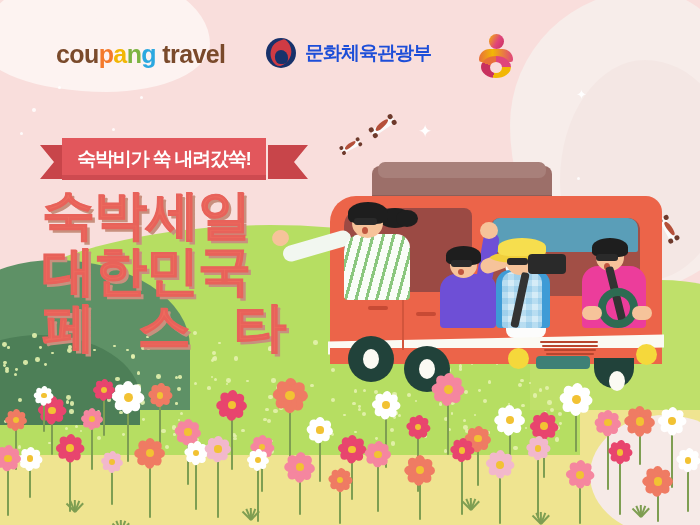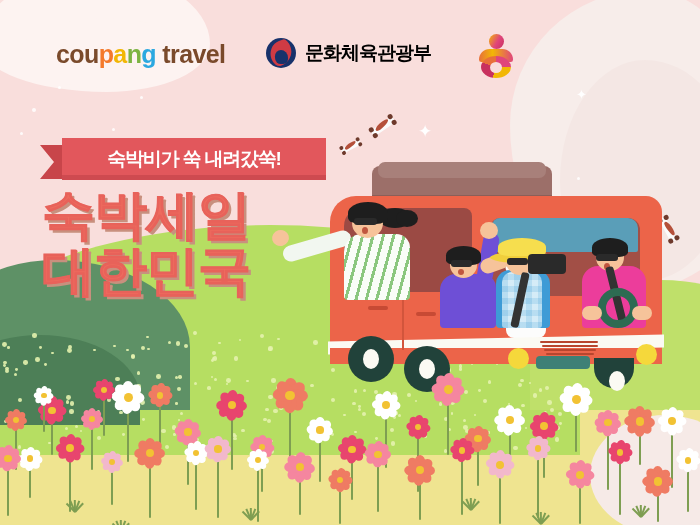--- a/index.html
+++ b/index.html
@@ -88,21 +88,21 @@
   .taegeuk::before {
     content:""; position:absolute; left:4px; top:3px; width:22px; height:24px;
     background:#CF3B44;
     border-radius:60% 20% 70% 30% / 60% 40% 60% 40%;
     transform:rotate(-20deg);
   }
   .taegeuk::after {
     content:""; position:absolute; left:9px; top:12px; width:13px; height:14px;
     background:#18326B; border-radius:50% 60% 40% 50%;
   }
-  .logo-mcst-text { font-size:19px; color:#000000; font-weight:bold; letter-spacing:-1px; }
+  .logo-mcst-text { font-size:19px; color:#1d4ed8; font-weight:bold; letter-spacing:-1px; }
 
   .logo-kto { position:absolute; left:478px; top:-4px; display:flex; align-items:center; gap:8px; }
   .kto-mark { position:relative; width:36px; height:44px; }
   .kto-head { position:absolute; left:11px; top:0px; width:15px; height:15px; border-radius:50%;
               background:linear-gradient(120deg,#F2B705 0%,#E0457B 55%,#C8315F 100%); }
   .kto-arms { position:absolute; left:1px; top:15px; width:34px; height:13px; border-radius:18px 18px 4px 4px;
               background:linear-gradient(90deg,#E8703A 0%,#F2B705 40%,#E0457B 100%); }
   .kto-body { position:absolute; left:3px; top:22px; width:30px; height:22px; border-radius:50%;
               background:conic-gradient(#E0457B 0 25%, #F2B705 0 55%, #C8315F 0 80%, #E8703A 0 100%); }
   .kto-body::after { content:""; position:absolute; left:9px; top:6px; width:12px; height:11px; border-radius:50%; background:#F9DEDC; }
@@ -113,21 +113,21 @@
     position:absolute; left:130px; top:108px; font-size:27px; font-weight:bold;
     color:#6B4226; letter-spacing:1px;
   }
   .ribbon { position:absolute; left:40px; top:138px; width:268px; height:42px; }
   .ribbon-tail-l, .ribbon-tail-r {
     position:absolute; top:7px; width:40px; height:34px; background:#C8454A;
   }
   .ribbon-tail-l { left:0; clip-path:polygon(0 0,100% 0,100% 100%,0 100%,14px 50%); }
   .ribbon-tail-r { right:0; clip-path:polygon(0 0,100% 0,calc(100% - 14px) 50%,100% 100%,0 100%); }
   .ribbon-body {
-    position:absolute; left:22px; top:0; width:264px; height:42px; background:#E2575C;
+    position:absolute; left:22px; top:0; width:204px; height:42px; background:#E2575C;
     display:flex; align-items:center; justify-content:center;
   }
   .ribbon-body::after {
     content:""; position:absolute; left:0; right:0; bottom:0; height:5px; background:#CE4A50;
   }
   .ribbon-text {
     font-size:19px; font-weight:bold; color:#FFFFFF; letter-spacing:-1.2px;
     position:relative; z-index:2;
   }
 
@@ -620,20 +620,21 @@
     <div class="ribbon-tail-l"></div>
     <div class="ribbon-tail-r"></div>
     <div class="ribbon-body">
       <div class="ribbon-text">숙박비가 쑥 내려갔쑥!</div>
     </div>
   </div>
 
   <div class="title">
     <div class="title-line">숙박세일</div>
     <div class="title-line">대한민국</div>
+    <div class="title-line spaced">페 스 타</div>
   </div>
 
   <div id="flowers">
       <div class="flower" style="left: 39px; top: 397.542px; width: 26px; height: 57.4585px;">
         <div class="stem" style="top: 13px; height: 44.4585px;"></div>
         <div style="position: absolute; left: 0px; top: 0px; width: 26px; height: 26px;">
           <div style="position: absolute; left: 7.8px; top: -1.3px; width: 10.4px; height: 14.3px; background: rgb(232, 69, 110); border-radius: 50% 50% 42% 42%; transform-origin: 50% 100%; transform: rotate(5.9175deg);"></div>
           <div style="position: absolute; left: 7.8px; top: -1.3px; width: 10.4px; height: 14.3px; background: rgb(232, 69, 110); border-radius: 50% 50% 42% 42%; transform-origin: 50% 100%; transform: rotate(47.3208deg);"></div>
           <div style="position: absolute; left: 7.8px; top: -1.3px; width: 10.4px; height: 14.3px; background: rgb(232, 69, 110); border-radius: 50% 50% 42% 42%; transform-origin: 50% 100%; transform: rotate(94.7466deg);"></div>
           <div style="position: absolute; left: 7.8px; top: -1.3px; width: 10.4px; height: 14.3px; background: rgb(232, 69, 110); border-radius: 50% 50% 42% 42%; transform-origin: 50% 100%; transform: rotate(138.04deg);"></div>

